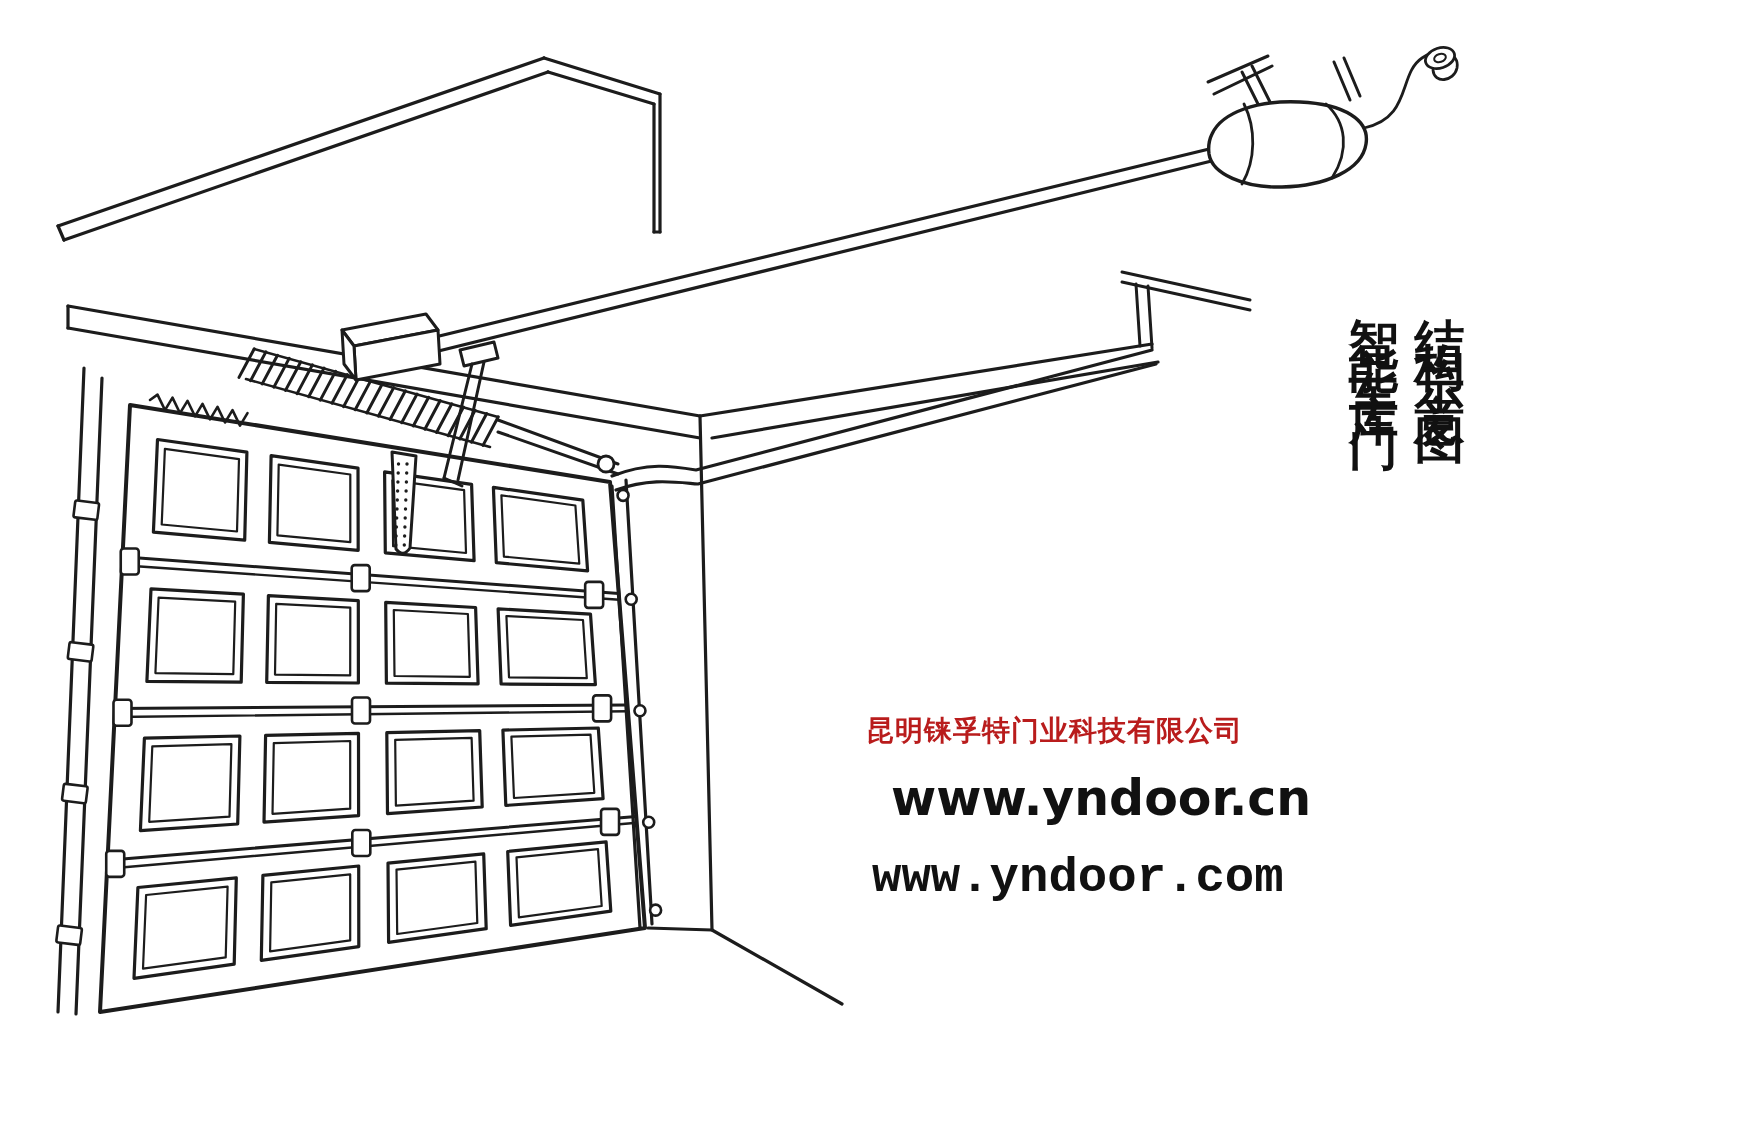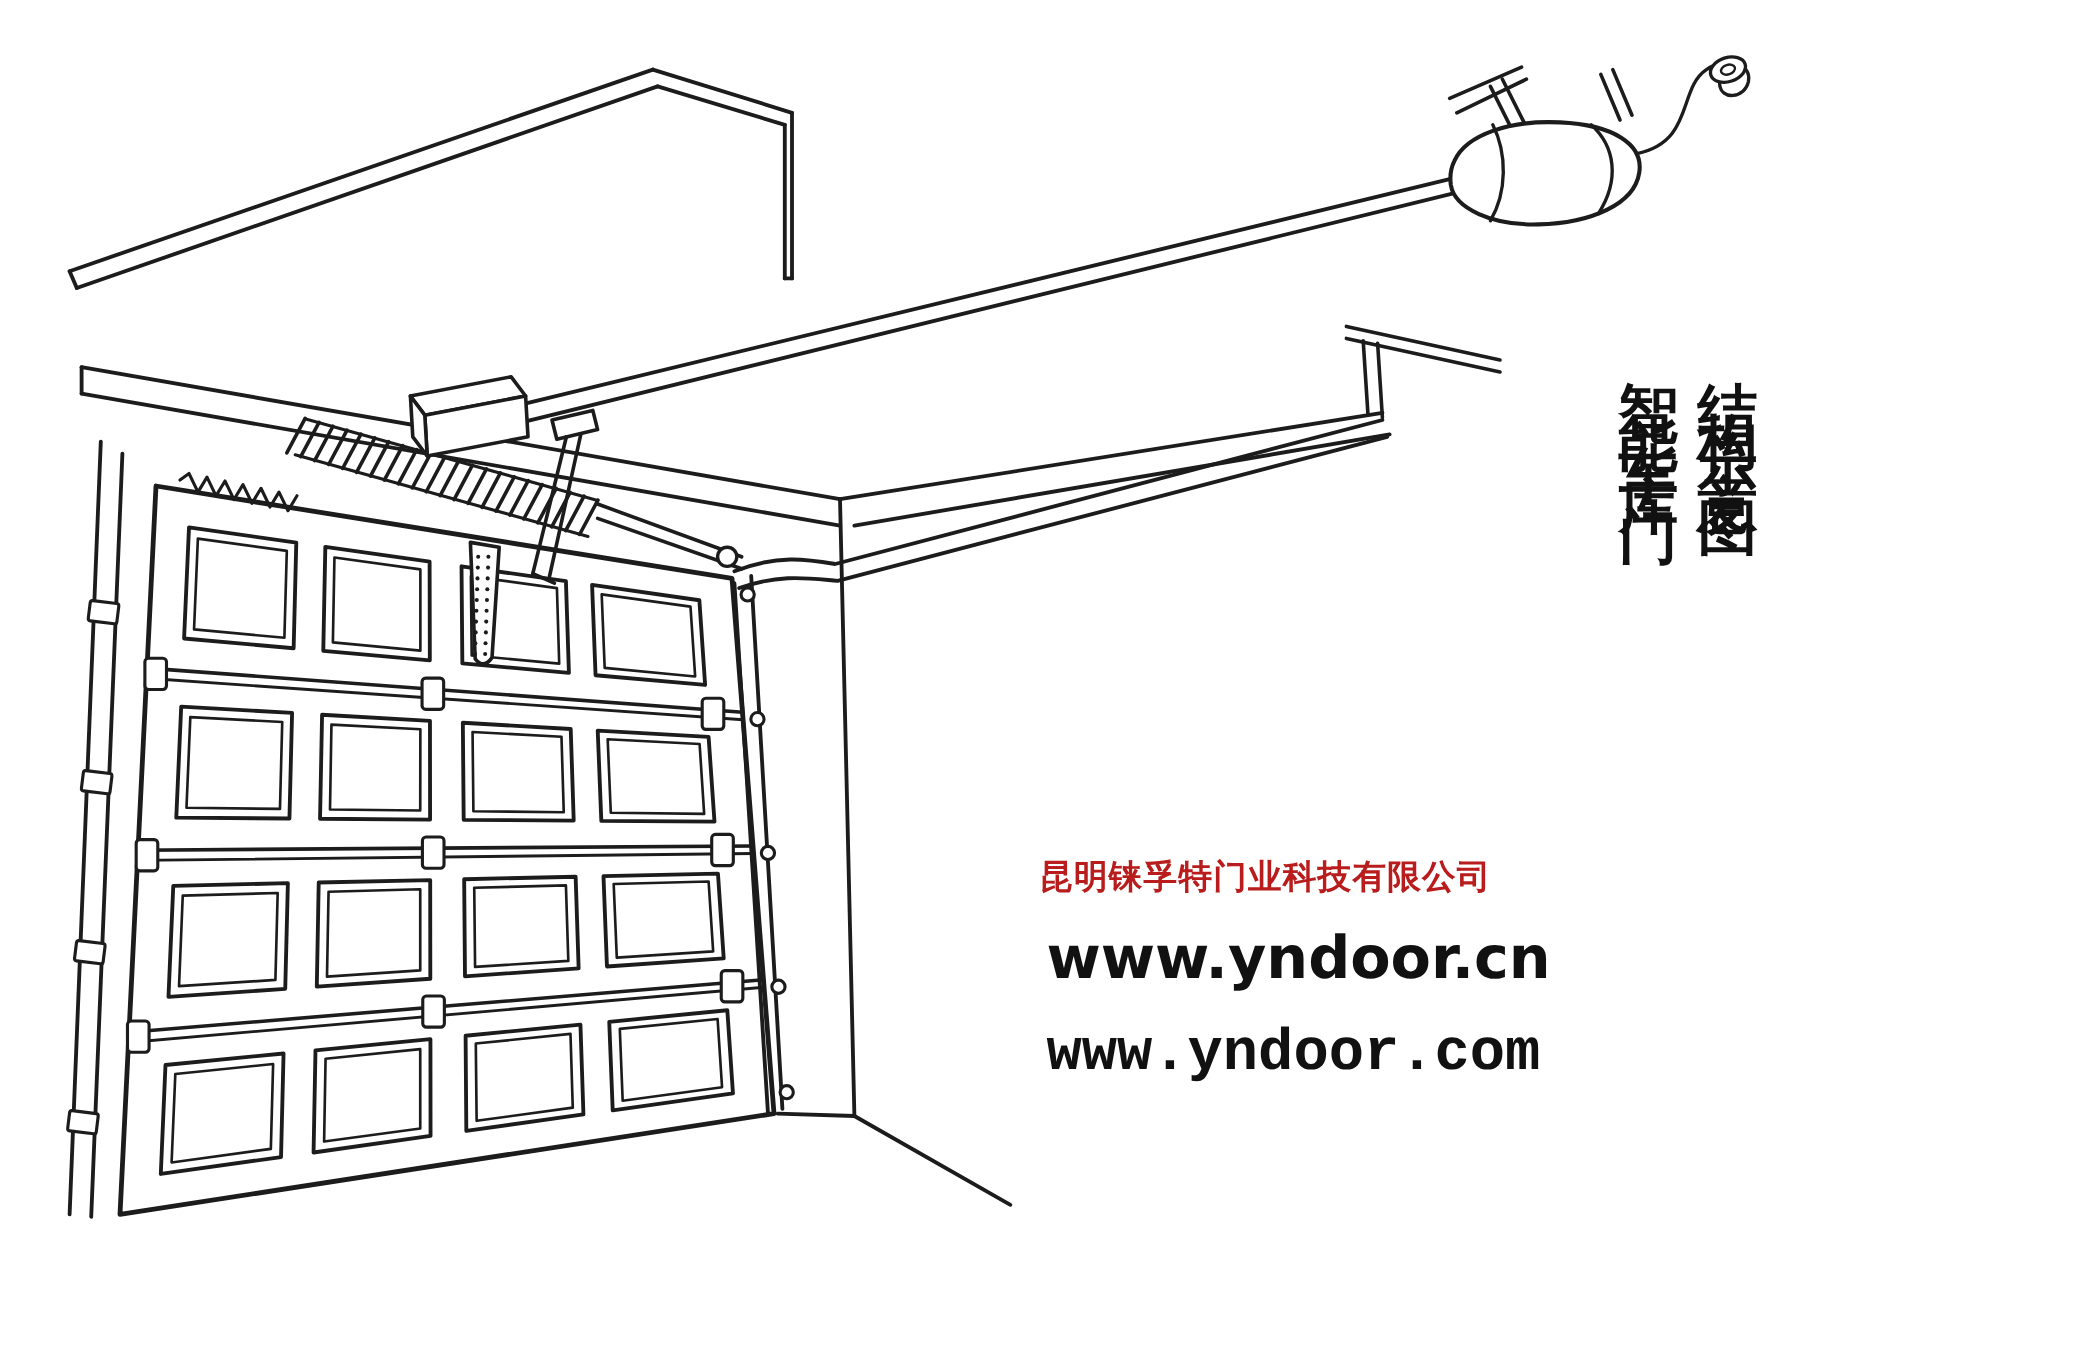--- a/index.html
+++ b/index.html
@@ -6,21 +6,21 @@
   .stage{position:relative;width:1739px;height:1130px;background:#ffffff;overflow:hidden;
          font-family:"DejaVu Sans", sans-serif;}
   svg{position:absolute;left:0;top:0;}
   .vcol{position:absolute;top:278px;writing-mode:vertical-rl;text-orientation:upright;
         font-weight:700;font-size:50px;letter-spacing:25px;color:#111;line-height:1.1;}
   .col-left{left:1346px;}
   .col-right{left:1412px;}
   .company{position:absolute;left:866px;top:700px;font-weight:700;font-size:28px;
            letter-spacing:1px;color:#b91c1c;white-space:nowrap;margin-top:12px;}
   .url{position:absolute;left:872px;font-weight:700;font-size:49px;color:#111;white-space:nowrap;}
-  .url1{top:770px;}
+  .url1{top:770px;margin-left:19px;}
   .url2{top:850px;font-family:Liberation Mono, monospace;}
 </style>
 </head>
 <body>
 
 <div class="stage">
   <svg id="diagram" width="1739" height="1130" viewBox="0 0 1739 1130">
       <path d="M58,226 L544,58" fill="none" stroke="#1c1c1c" stroke-width="3.2" stroke-linecap="round" stroke-linejoin="round"></path>
       <path d="M64,240 L548,72" fill="none" stroke="#1c1c1c" stroke-width="3.2" stroke-linecap="round" stroke-linejoin="round"></path>
       <path d="M58,226 L64,240" fill="none" stroke="#1c1c1c" stroke-width="3.2" stroke-linecap="round" stroke-linejoin="round"></path>

